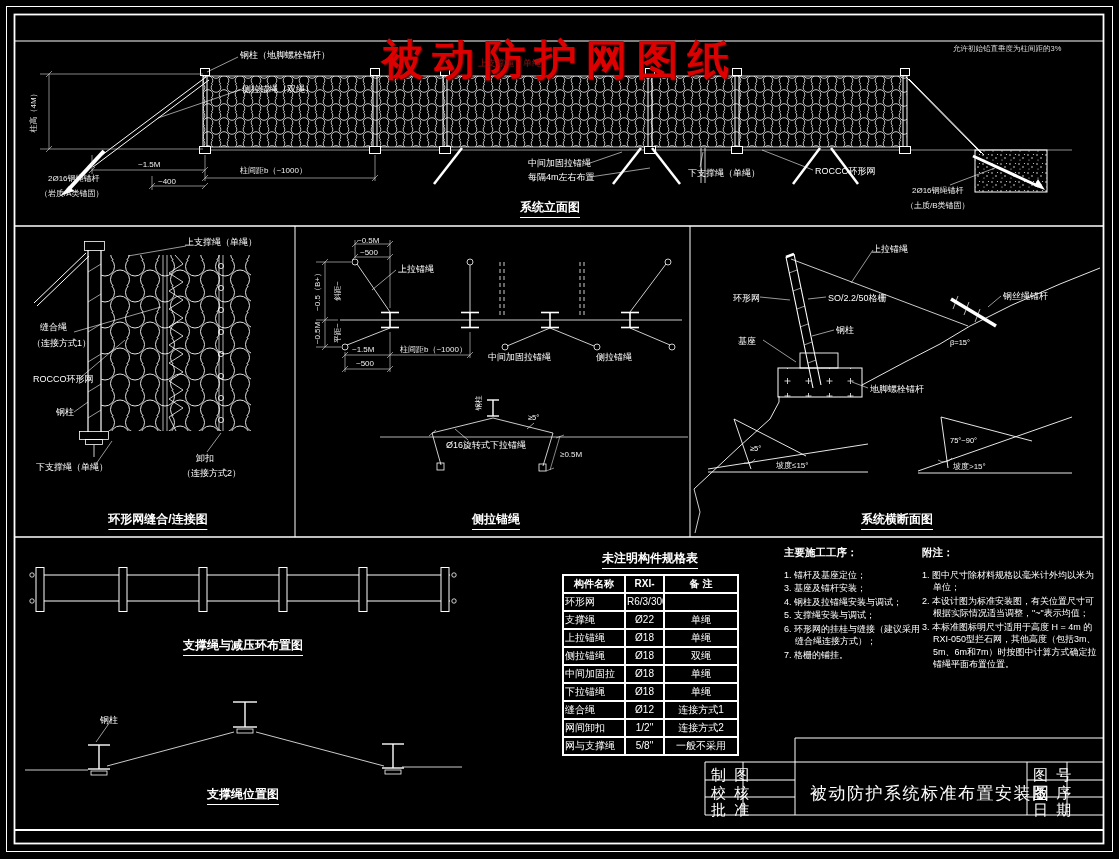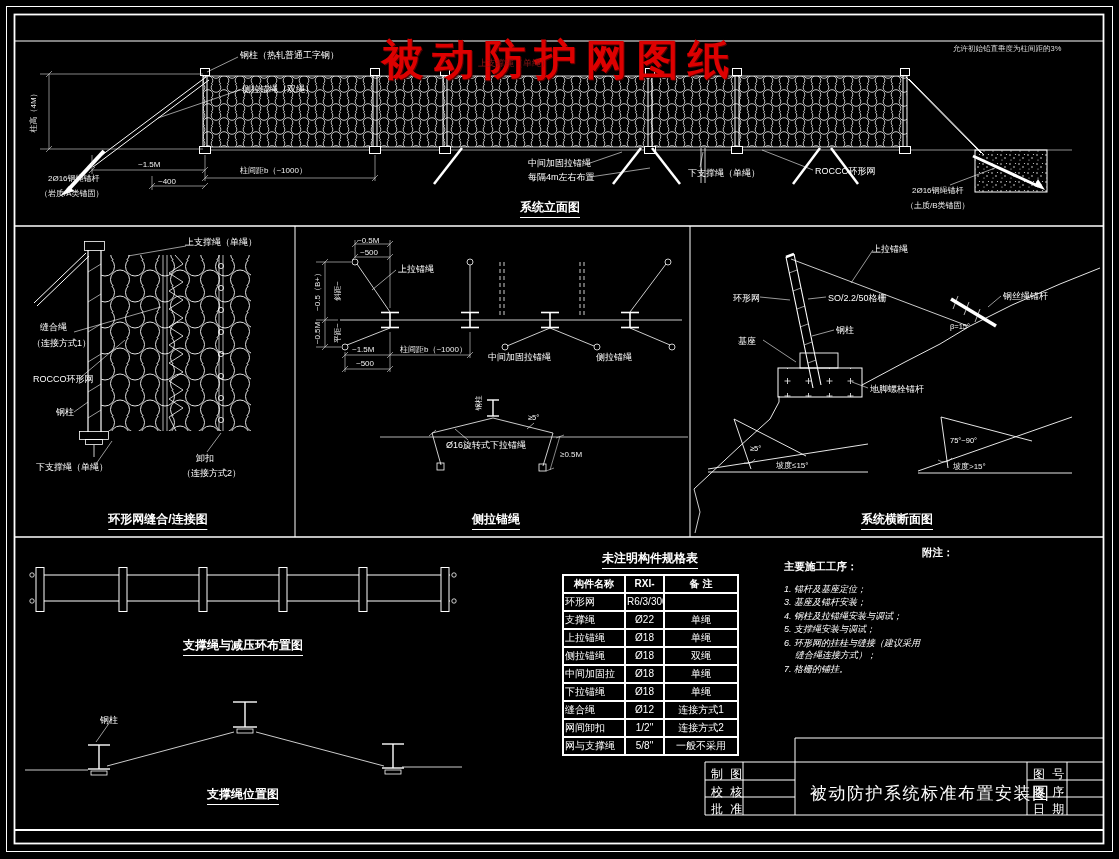--- a/index.html
+++ b/index.html
@@ -21,23 +21,23 @@
   #spec-grid{position:absolute;left:562px;top:574px;width:175px;display:grid;
              grid-template-columns:62px 39px 74px;border:1.5px solid #fff;}
   #spec-grid .c{border:0.7px solid #fff;font-size:10px;height:16px;line-height:16px;
                 overflow:hidden;padding:0 1px;}
   #spec-grid .h{text-align:center;font-weight:bold;}
   #spec-grid .n{text-align:left;}
   #spec-grid .v{text-align:center;}
   
   .txtcol{position:absolute;font-size:9px;line-height:12.5px;color:#fff;}
   .txtcol .hd{font-size:10.5px;font-weight:bold;margin-bottom:10px;}
-  .txtcol .it{text-indent:-11px;padding-left:11px;margin-bottom:1px;font-style:italic;}
+  .txtcol .it{text-indent:-11px;padding-left:11px;margin-bottom:1px;}
   
-  .tb{position:absolute;font-size:12px;letter-spacing:2px;white-space:nowrap;}
+  .tb{position:absolute;font-size:15px;letter-spacing:2px;white-space:nowrap;}
 </style>
 </head>
 <body>
 
 <div id="sheet">
 
 <svg width="1119" height="859" viewBox="0 0 1119 859">
   <defs>
     <pattern id="rings" width="16" height="14" patternUnits="userSpaceOnUse">
       <g fill="none" stroke="#d8d8d8" stroke-width="0.9">
@@ -406,21 +406,21 @@
     <line x1="1067" y1="762" x2="1067" y2="815"></line>
     <line x1="1027" y1="780" x2="1104" y2="780"></line>
     <line x1="1027" y1="797" x2="1104" y2="797"></line>
   </g>
 </svg>
 
 <div id="red-title">被动防护网图纸</div>
 <div id="overlap-lbl">上支撑绳（单绳）</div>
 <div id="tol-note">允许初始铅直垂度为柱间距的3%</div>
 
-<div class="lbl" style="left:240px;top:50px">钢柱（热轧普通工字钢）</div>
+<div class="lbl" style="left:240px;top:50px">钢柱（地脚螺栓锚杆）</div>
 <div class="lbl" style="left:242px;top:84px">侧拉锚绳（双绳）</div>
 <div class="lbl dim rot" style="left:2px;top:106px;width:64px">柱高（4M）</div>
 <div class="lbl dim" style="left:138px;top:160px">~1.5M</div>
 <div class="lbl dim" style="left:158px;top:177px">~400</div>
 <div class="lbl dim" style="left:48px;top:174px">2Ø16钢绳锚杆</div>
 <div class="lbl dim" style="left:40px;top:189px">（岩质/A类锚固）</div>
 <div class="lbl dim" style="left:240px;top:166px">柱间距b（~1000）</div>
 <div class="lbl" style="left:528px;top:158px">中间加固拉锚绳</div>
 <div class="lbl" style="left:528px;top:172px">每隔4m左右布置</div>
 <div class="lbl" style="left:688px;top:168px">下支撑绳（单绳）</div>
@@ -457,21 +457,21 @@
 <div class="lbl sm rot" style="left:464px;top:398px;width:30px">钢柱</div>
 <div class="ttl" style="left:496px;top:511px">侧拉锚绳</div>
 
 <div class="lbl" style="left:872px;top:244px">上拉锚绳</div>
 <div class="lbl" style="left:733px;top:293px">环形网</div>
 <div class="lbl" style="left:828px;top:293px">SO/2.2/50格栅</div>
 <div class="lbl" style="left:836px;top:325px">钢柱</div>
 <div class="lbl" style="left:738px;top:336px">基座</div>
 <div class="lbl" style="left:870px;top:384px">地脚螺栓锚杆</div>
 <div class="lbl" style="left:1003px;top:291px">钢丝绳锚杆</div>
-<div class="lbl sm" style="left:950px;top:322px">β=15°</div>
+<div class="lbl sm" style="left:950px;top:338px">β=15°</div>
 <div class="lbl sm" style="left:750px;top:444px">≥5°</div>
 <div class="lbl dim" style="left:776px;top:461px">坡度≤15°</div>
 <div class="lbl sm" style="left:950px;top:436px">75°~90°</div>
 <div class="lbl dim" style="left:953px;top:462px">坡度&gt;15°</div>
 <div class="ttl" style="left:897px;top:511px">系统横断面图</div>
 
 <div class="ttl" style="left:243px;top:637px">支撑绳与减压环布置图</div>
 <div class="lbl" style="left:100px;top:715px">钢柱</div>
 <div class="ttl" style="left:243px;top:786px">支撑绳位置图</div>
 
@@ -502,34 +502,39 @@
       <div class="c v">Ø12</div>
       <div class="c v">连接方式1</div>
       <div class="c n">网间卸扣</div>
       <div class="c v">1/2"</div>
       <div class="c v">连接方式2</div>
       <div class="c n">网与支撑绳间卸扣</div>
       <div class="c v">5/8"</div>
       <div class="c v">一般不采用</div>
     </div>
 
-<div class="txtcol" style="left:784px;top:560px;width:142px">
+<div class="txtcol" style="left:784px;top:546px;width:142px">
   <div class="hd">主要施工工序：</div>
   <div id="construction-items">
         <div class="it">1. 锚杆及基座定位；</div>
         <div class="it">3. 基座及锚杆安装；</div>
         <div class="it">4. 钢柱及拉锚绳安装与调试；</div>
         <div class="it">5. 支撑绳安装与调试；</div>
         <div class="it">6. 环形网的挂桂与缝接（建议采用缝合绳连接方式）；</div>
         <div class="it">7. 格栅的铺挂。</div>
       </div>
 </div>
 
 <div class="txtcol" style="left:922px;top:546px;width:180px">
   <div class="hd">附注：</div>
+  <div id="notes-items">
+        <div class="it">1. 图中尺寸除材料规格以毫米计外均以米为单位；</div>
+        <div class="it">2. 本设计图为标准安装图，有关位置尺寸可根据实际情况适当调整，"~"表示均值；</div>
+        <div class="it">3. 本标准图标明尺寸适用于高度 H = 4m 的RXI-050型拦石网，其他高度（包括3m、5m、6m和7m）时按图中计算方式确定拉锚绳平面布置位置。</div>
+      </div>
 </div>
 
 <div class="tb" style="left:711px;top:766px">制 图</div>
 <div class="tb" style="left:711px;top:784px">校 核</div>
 <div class="tb" style="left:711px;top:801px">批 准</div>
 <div class="tb" style="left:810px;top:782px;font-size:17px;letter-spacing:1.5px">被动防护系统标准布置安装图</div>
 <div class="tb" style="left:1033px;top:766px">图 号</div>
 <div class="tb" style="left:1033px;top:784px">版 序</div>
 <div class="tb" style="left:1033px;top:801px">日 期</div>
 

